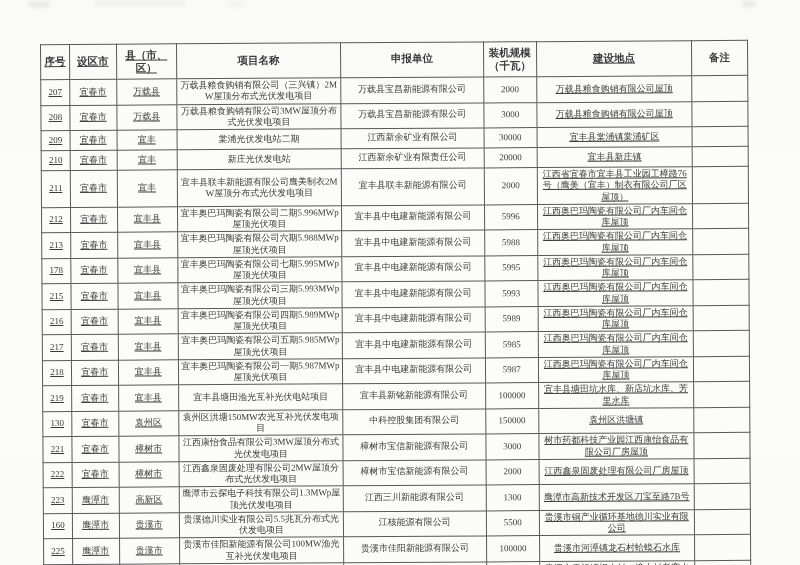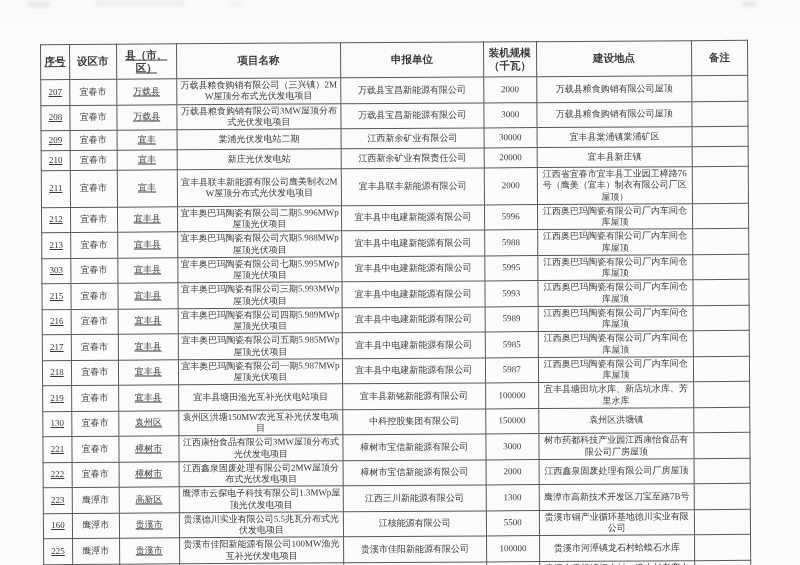--- a/index.html
+++ b/index.html
@@ -58,26 +58,26 @@
     font-weight: bold;
     height: 30px;
     padding: 2px 1px;
   }
   table.doc tbody td {
     font-size: 9px;
     height: 17px;
   }
   
   .doc th:nth-child(1), .doc td:nth-child(1) { width: 3.8%; text-decoration: underline; }
-  .doc th:nth-child(2), .doc td:nth-child(2) { width: 6.4%; }
+  .doc th:nth-child(2), .doc td:nth-child(2) { width: 6.4%; text-decoration: underline; }
   .doc th:nth-child(3), .doc td:nth-child(3) { width: 8.4%; text-decoration: underline; }
   .doc th:nth-child(4), .doc td:nth-child(4) { width: 23.6%; }
-  .doc th:nth-child(5), .doc td:nth-child(5) { width: 20.4%; }
+  .doc th:nth-child(5), .doc td:nth-child(5) { width: 20.4%; font-family: Liberation Mono, monospace; }
   .doc th:nth-child(6), .doc td:nth-child(6) { width: 7.4%; text-align: center; }
-  .doc th:nth-child(7), .doc td:nth-child(7) { width: 22.2%; }
+  .doc th:nth-child(7), .doc td:nth-child(7) { width: 22.2%; text-decoration: underline; }
   .doc th:nth-child(8), .doc td:nth-child(8) { width: 7.8%; }
 </style>
 </head>
 <body>
 
 <div class="page">
   <div class="scan-smudge smudge-1"></div>
   <div class="scan-smudge smudge-2"></div>
   <div class="scan-smudge smudge-3"></div>
   <div class="scan-smudge smudge-4"></div>
@@ -161,21 +161,21 @@
             <td>213</td>
             <td>宜春市</td>
             <td>宜丰县</td>
             <td>宜丰奥巴玛陶瓷有限公司六期5.988MWp屋顶光伏项目</td>
             <td>宜丰县中电建新能源有限公司</td>
             <td>5988</td>
             <td>江西奥巴玛陶瓷有限公司厂内车间仓库屋顶</td>
             <td></td>
           </tr>
           <tr>
-            <td>303</td>
+            <td>178</td>
             <td>宜春市</td>
             <td>宜丰县</td>
             <td>宜丰奥巴玛陶瓷有限公司七期5.995MWp屋顶光伏项目</td>
             <td>宜丰县中电建新能源有限公司</td>
             <td>5995</td>
             <td>江西奥巴玛陶瓷有限公司厂内车间仓库屋顶</td>
             <td></td>
           </tr>
           <tr>
             <td>215</td>

